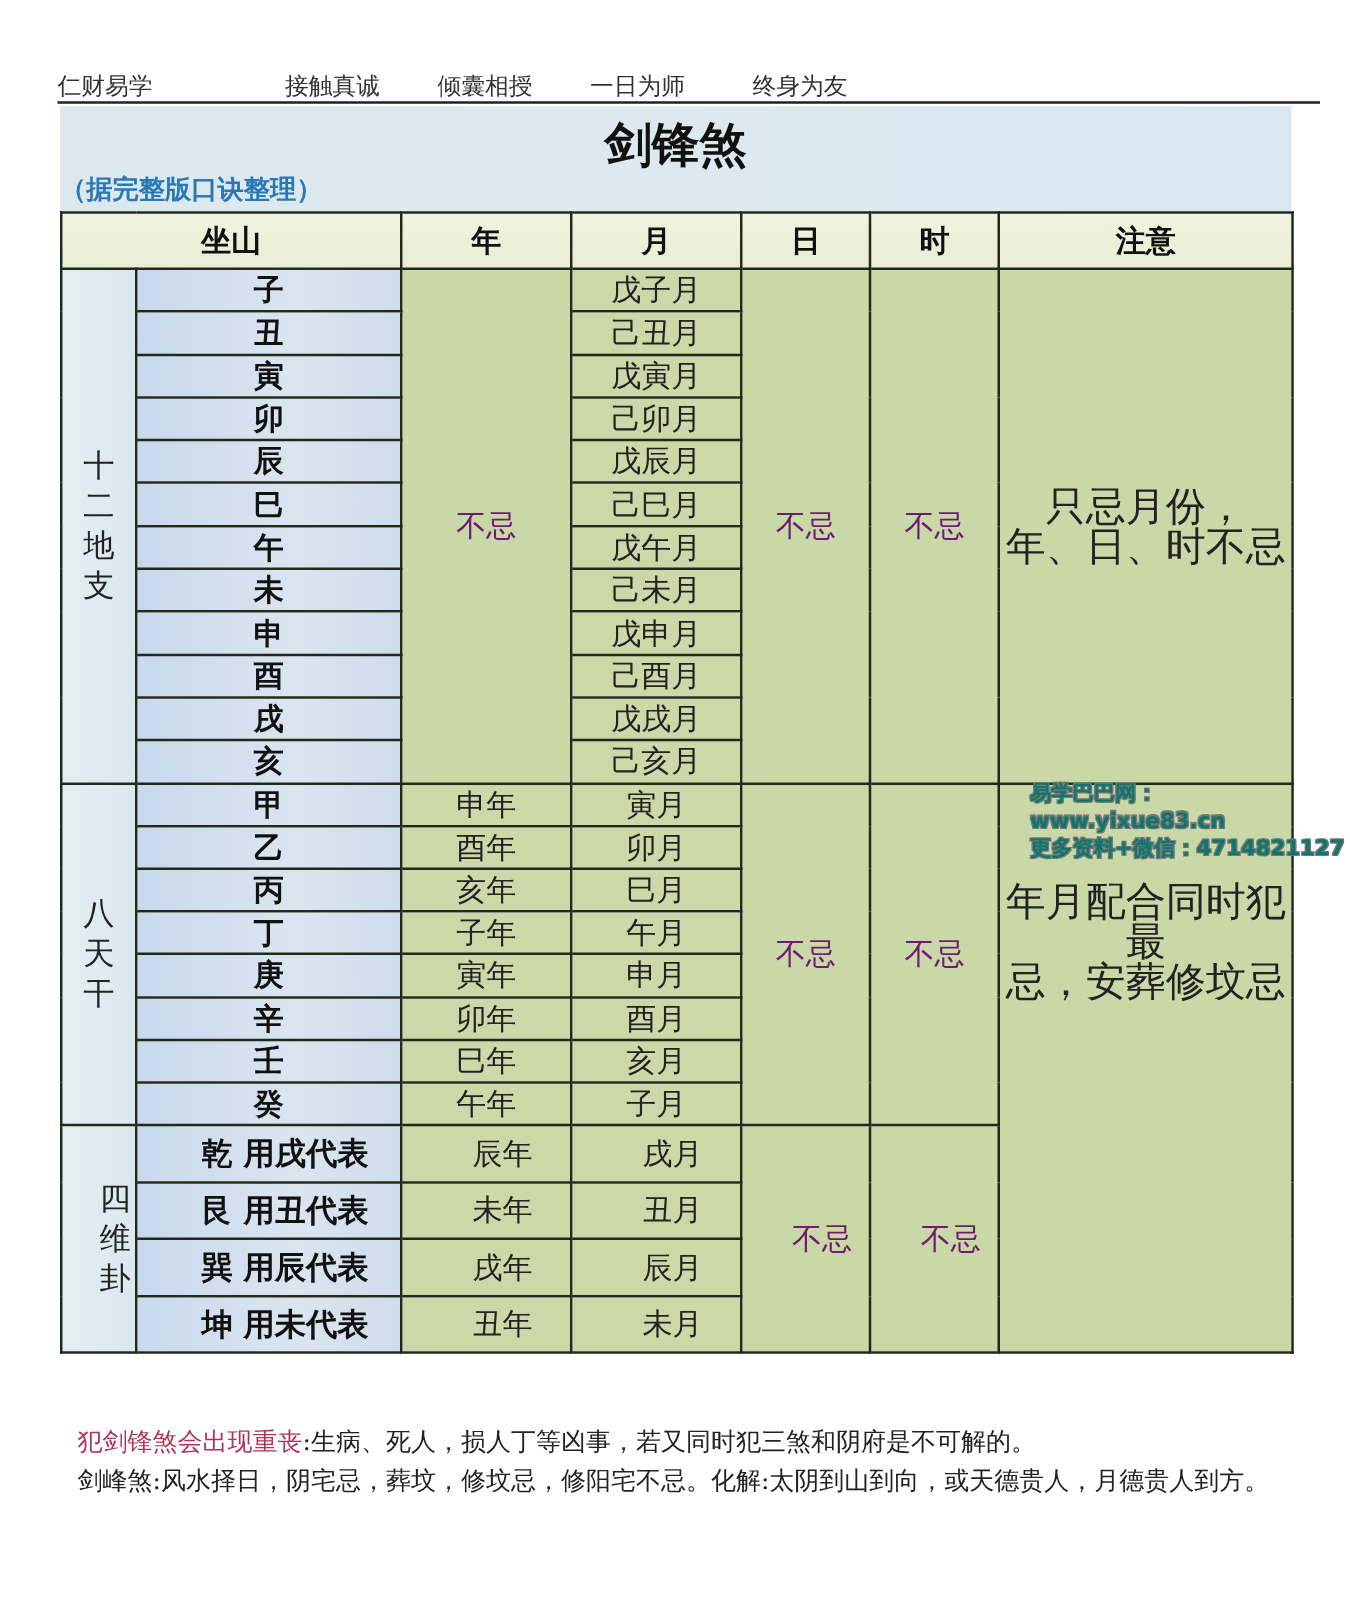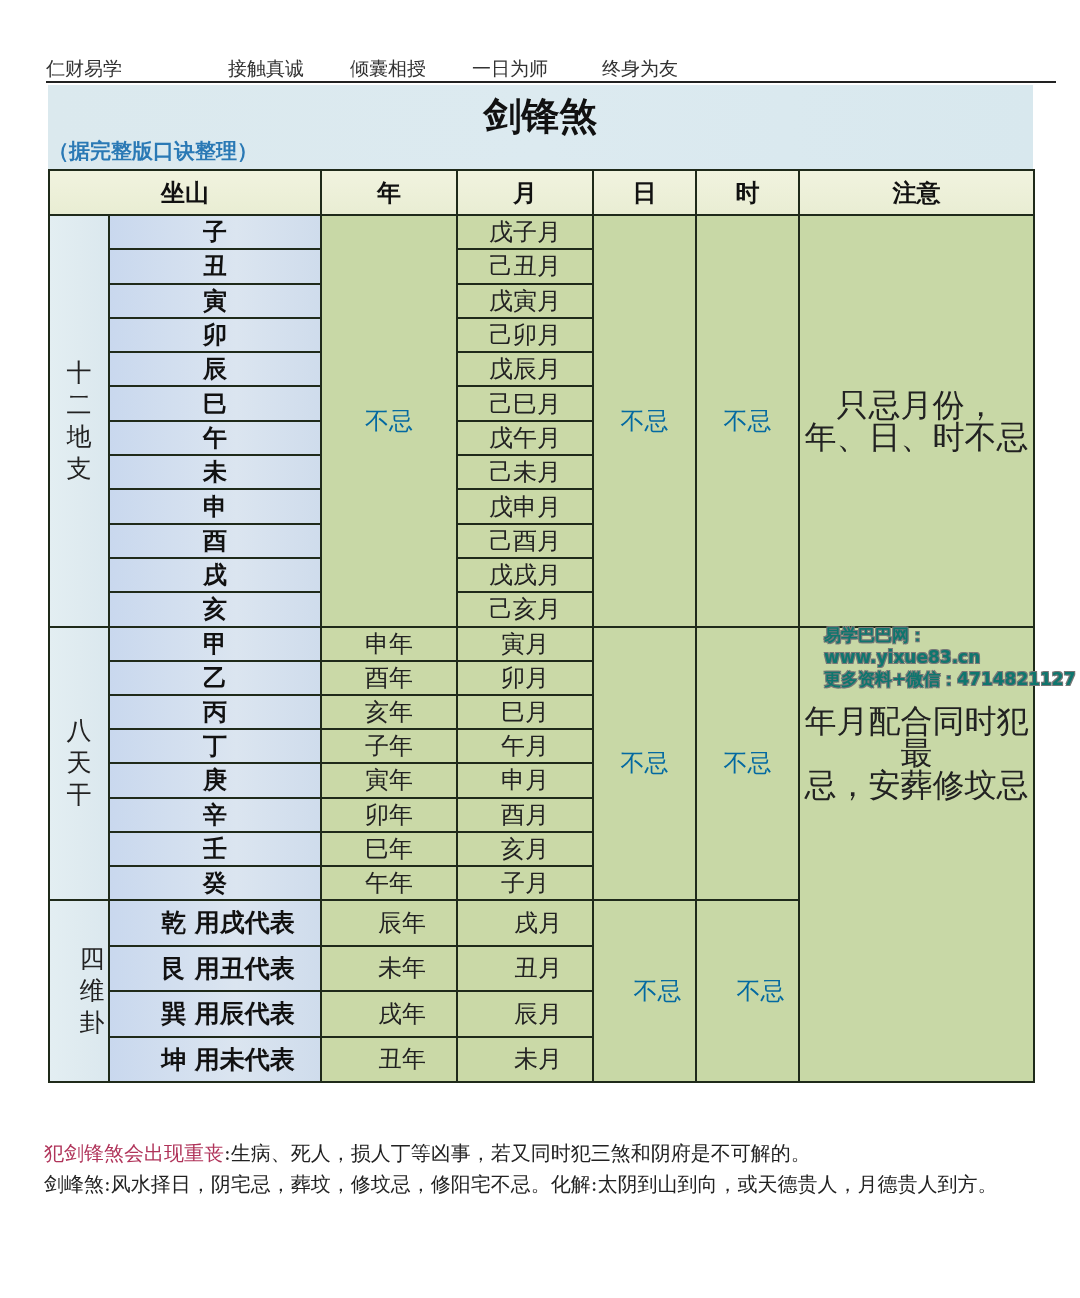--- a/index.html
+++ b/index.html
@@ -21,36 +21,36 @@
                table-layout:fixed; width:985px; }
   table.grid td, table.grid th { border:2px solid #1f2a1a; padding:0; text-align:center;
                vertical-align:middle; overflow:hidden; }
   th.h { height:43px; background:linear-gradient(180deg,#f1f3df,#e9edd3); font-size:24px;
          font-weight:bold; color:#111; }
   td.cat { background:linear-gradient(90deg,#e3eef2,#dbe8ee); font-size:25px; color:#222;
            line-height:32px; }
   td.cat .v { display:inline-block; width:26px; word-break:break-all; }
   td.zhi { background:linear-gradient(90deg,#c9d8ee,#dbe5f0 60%,#cfdcec); font-size:24px;
            font-weight:bold; color:#111; }
-  td.g { background:#c8d8a6; font-size:24px; color:#0369a1; }
+  td.g { background:#c8d8a6; font-size:24px; color:#701a75; }
   td.gm { background:#cad9a7; font-size:24px; color:#222; }
   td.note { background:#c8d8a6; font-size:32px; color:#222; text-align:left; padding-left:4px;
             line-height:32px; }
   td.note2 { vertical-align:bottom; }
   td.note2 div { margin-bottom:202px; }
   tr.r12 td { height:32.3px; }
   tr.r8 td { height:32.2px; }
   tr.r4 td { height:43.5px;padding-left:26px; }
   td.wei { font-size:25px; }
 
   .watermark { position:absolute; left:824px; top:624px; font-size:17px; line-height:22px;
                color:#0f766e; font-weight:bold;
                text-shadow:-1px -1px 0 #777, 1px -1px 0 #777, -1px 1px 0 #777, 1px 1px 0 #777; }
 
-  .notes { position:absolute; left:44px; top:1138px; width:1012px; font-size:20px;
+  .notes { position:absolute; left:62px; top:1138px; width:1012px; font-size:20px;
            line-height:31px; color:#222; font-family:"DejaVu Serif","Liberation Serif",serif; }
   .notes .red { color:#b0345a; }
 </style>
 </head>
 <body>
 
 <div class="topbar">
   <span style="left:0px">仁财易学</span>
   <span style="left:182px">接触真诚</span>
   <span style="left:304px">倾囊相授</span>

